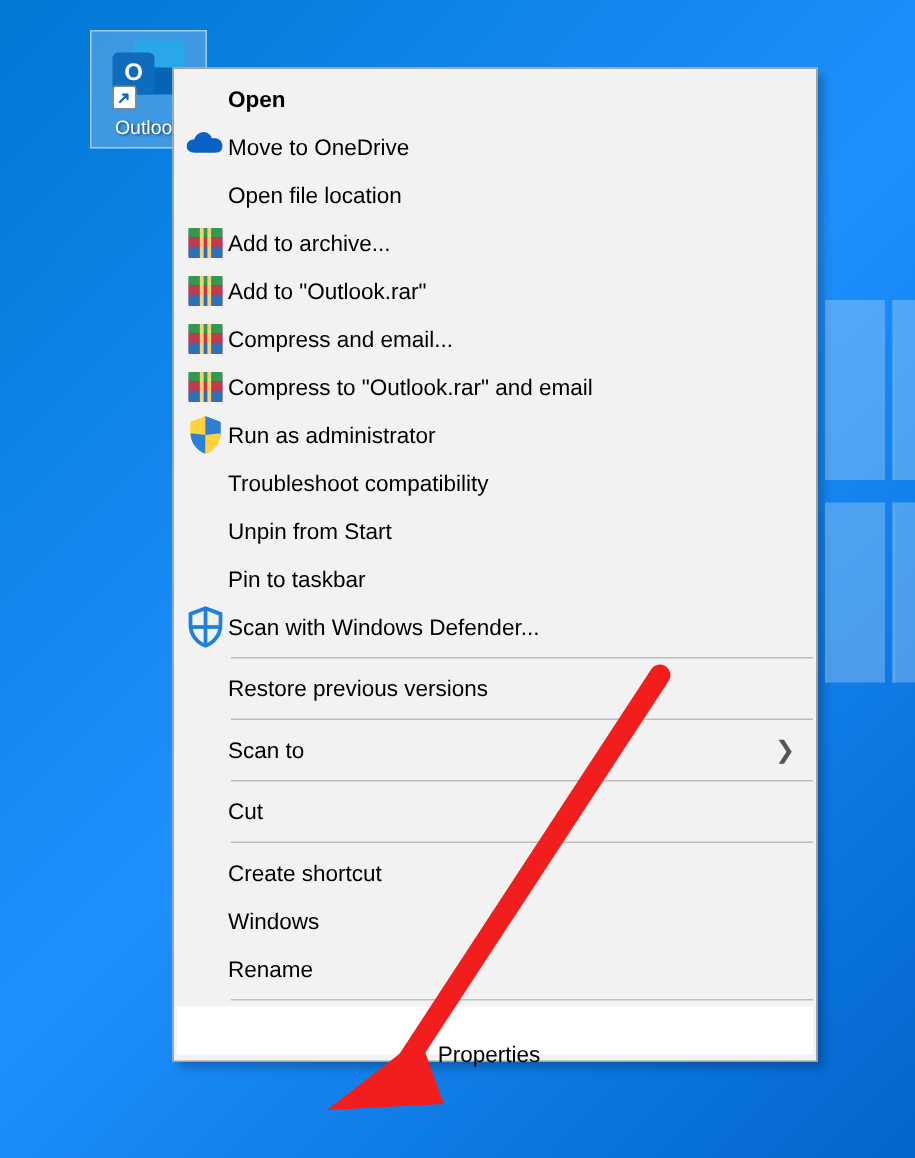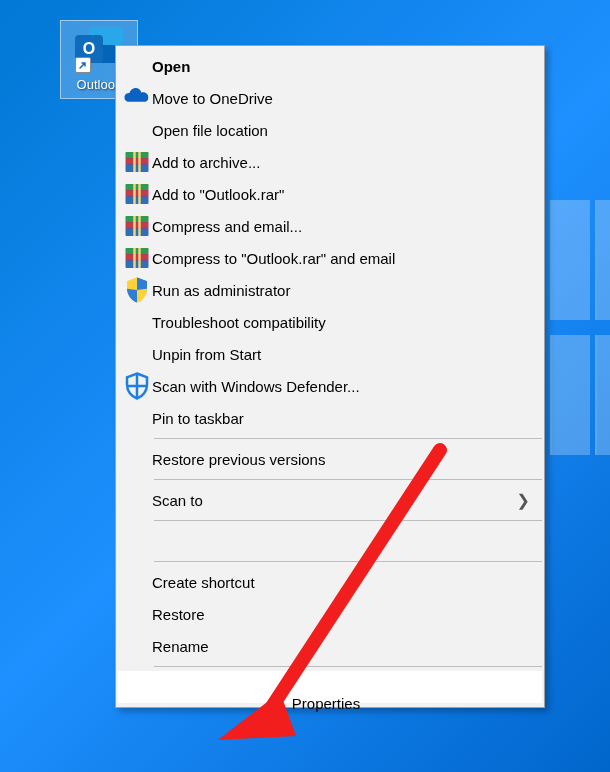--- a/index.html
+++ b/index.html
@@ -254,58 +254,59 @@
     </div>
     <div class="menu-item">
       <span class="icon-slot"></span>
       <span class="label">Troubleshoot compatibility</span>
     </div>
     <div class="menu-item">
       <span class="icon-slot"></span>
       <span class="label">Unpin from Start</span>
     </div>
     <div class="menu-item">
+      <span class="icon-slot"></span>
+      <span class="label">Pin to taskbar</span>
+    </div>
+    <div class="menu-item">
       <span class="icon-slot">
         <svg viewBox="0 0 24 24">
           <path d="M12 2 L20 5 V11 C20 16 16.5 20.5 12 22 C7.5 20.5 4 16 4 11 V5 Z" fill="none" stroke="#1e7fe0" stroke-width="2"></path>
           <path d="M12 4 L12 20 M5.5 7 L18.5 7 M5.5 15 L18.5 15" stroke="#1e7fe0" stroke-width="1.5" opacity="0"></path>
           <path d="M12 2 L20 5 V11 C20 16 16.5 20.5 12 22 V2 Z" fill="#1e7fe0" opacity="0"></path>
           <rect x="11" y="2" width="2" height="20" fill="#1e7fe0"></rect>
           <rect x="4" y="11" width="16" height="2" fill="#1e7fe0"></rect>
         </svg>
       </span>
       <span class="label">Scan with Windows Defender...</span>
     </div>
-    <div class="menu-item">
-      <span class="icon-slot"></span>
-      <span class="label">Pin to taskbar</span>
-    </div>
     <div class="separator"></div>
     <div class="menu-item">
       <span class="icon-slot"></span>
       <span class="label">Restore previous versions</span>
     </div>
     <div class="separator"></div>
     <div class="menu-item">
       <span class="icon-slot"></span>
       <span class="label">Scan to</span>
       <span class="submenu-arrow">❯</span>
     </div>
     <div class="separator"></div>
     <div class="menu-item">
       <span class="icon-slot"></span>
+      <span class="label">Cut</span>
     </div>
     <div class="separator"></div>
     <div class="menu-item">
       <span class="icon-slot"></span>
       <span class="label">Create shortcut</span>
     </div>
     <div class="menu-item">
       <span class="icon-slot"></span>
-      <span class="label">Restore</span>
+      <span class="label">Windows</span>
     </div>
     <div class="menu-item">
       <span class="icon-slot"></span>
       <span class="label">Rename</span>
     </div>
     <div class="separator"></div>
     <div class="menu-item hover">
       <span class="icon-slot"></span>
       <span class="label">Properties</span>
     </div>

